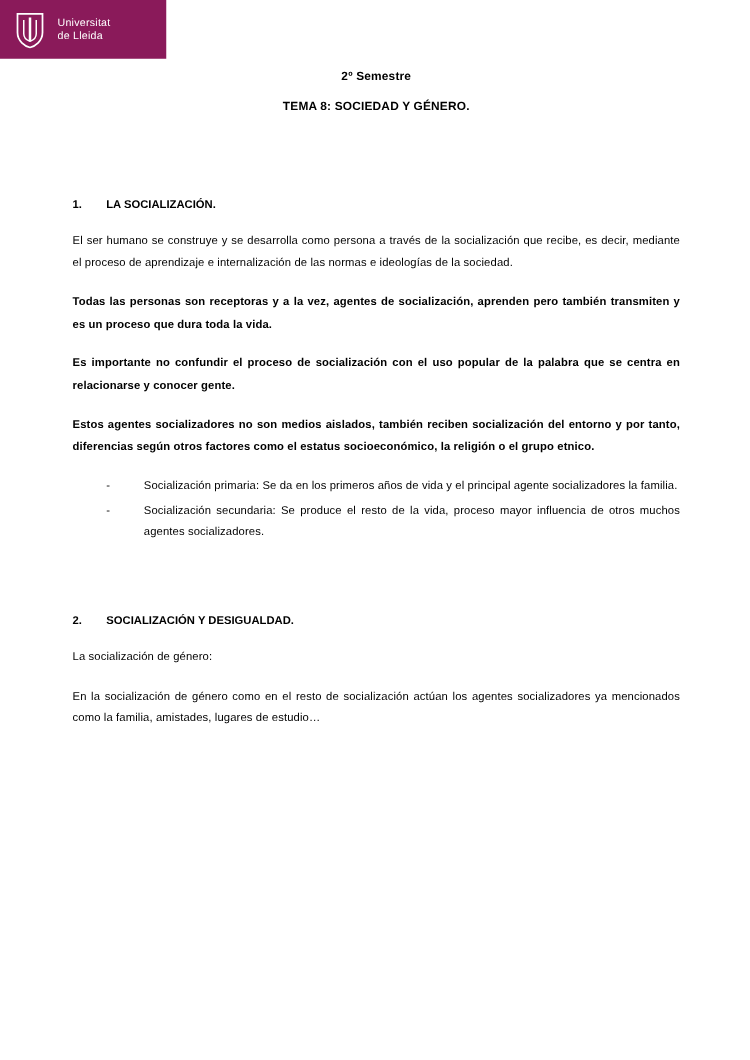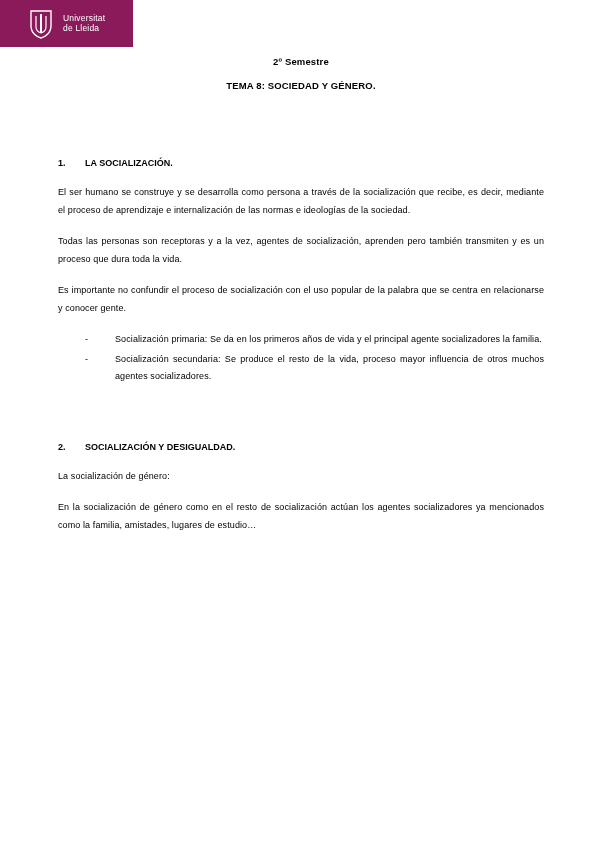--- a/index.html
+++ b/index.html
@@ -21,21 +21,21 @@
   
   .logo-band {
     position: absolute;
     top: 0;
     left: 0;
     width: 133px;
     height: 47px;
     background: #8a1a5a;
     display: flex;
     align-items: center;
-    padding-left: 28px;
+    padding-left: 11px;
     box-sizing: border-box;
   }
   .logo-mark {
     width: 26px;
     height: 30px;
     position: relative;
     flex: 0 0 auto;
   }
   .logo-mark svg { display: block; }
   .logo-text {
@@ -89,21 +89,21 @@
     top: 0;
     font-weight: bold;
   }
   p.para {
     font-size: 9px;
     line-height: 1.95;
     text-align: justify;
     margin: 0 0 14px 0;
     letter-spacing: 0.1px;
   }
-  p.para.bold { font-weight: normal; }
+  p.para.bold { font-weight: bold; }
 
   ul.dashlist {
     list-style: none;
     margin: 0 0 14px 0;
     padding: 0 0 0 27px;
   }
   ul.dashlist li {
     font-size: 9px;
     line-height: 1.95;
     text-align: justify;
@@ -148,20 +148,21 @@
     <div class="spacer-big"></div>
 
     <div class="section">
       <div class="section-heading">
         <span class="num">1.</span>
         <span>LA SOCIALIZACIÓN.</span>
       </div>
       <p class="para">El ser humano se construye y se desarrolla como persona a través de la socialización que recibe, es decir, mediante el proceso de aprendizaje e internalización de las normas e ideologías de la sociedad.</p>
       <p class="para bold">Todas las personas son receptoras y a la vez, agentes de socialización, aprenden pero también transmiten y es un proceso que dura toda la vida.</p>
       <p class="para bold">Es importante no confundir el proceso de socialización con el uso popular de la palabra que se centra en relacionarse y conocer gente.</p>
+      <p class="para bold">Estos agentes socializadores no son medios aislados, también reciben socialización del entorno y por tanto, diferencias según otros factores como el estatus socioeconómico, la religión o el grupo etnico.</p>
       <ul class="dashlist">
         <li>
           <span class="dash">-</span>
           <span>Socialización primaria: Se da en los primeros años de vida y el principal agente socializadores la familia.</span>
         </li>
         <li>
           <span class="dash">-</span>
           <span>Socialización secundaria: Se produce el resto de la vida, proceso mayor influencia de otros muchos agentes socializadores.</span>
         </li>
       </ul>

